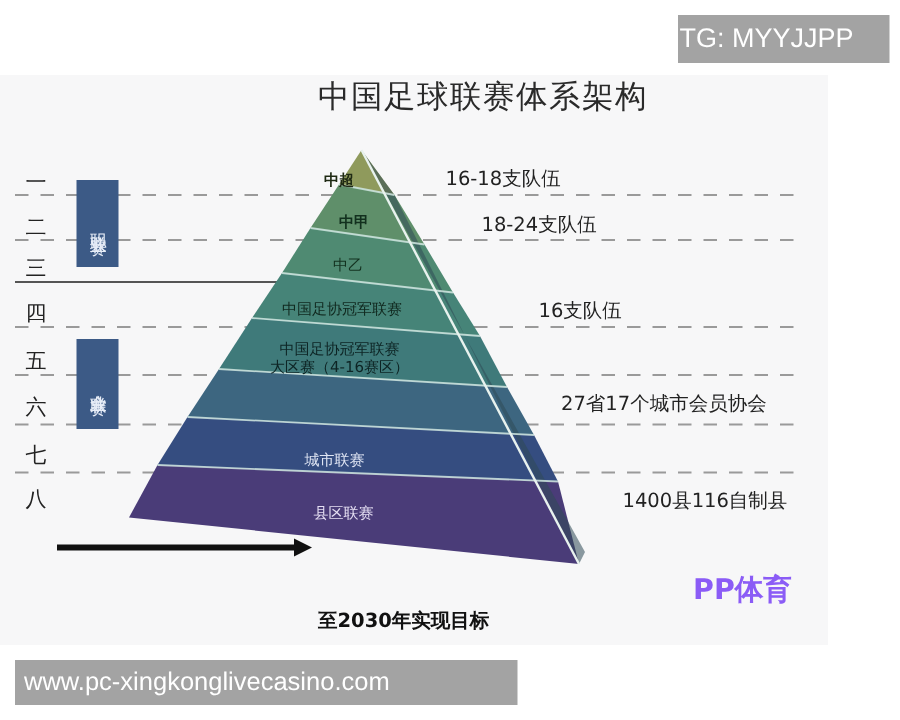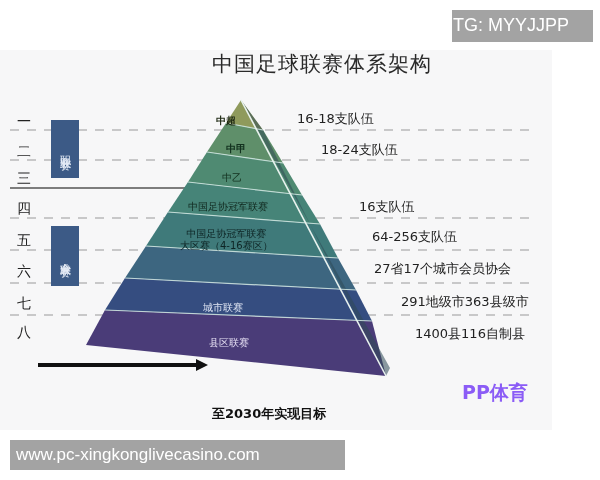--- a/index.html
+++ b/index.html
@@ -84,23 +84,21 @@
   <div class="layer-label" style="left:222px;top:122px;color:#12301e">中乙</div>
   <div class="layer-label" style="left:188px;top:151px;color:#10281e">中国足协冠军联赛</div>
   <div class="layer-label" style="left:180px;top:178px;color:#0d2424;white-space:pre">中国足协冠军联赛
 大区赛（4-16赛区）</div>
   <div class="layer-label" style="left:203px;top:252px;color:#dfe5f3">城市联赛</div>
   <div class="layer-label" style="left:209px;top:287px;color:#e5dff3">县区联赛</div>
 
   <div class="abs team" style="left:297px;top:60px">16-18支队伍</div>
   <div class="abs team" style="left:321px;top:91px">18-24支队伍</div>
   <div class="abs team" style="left:359px;top:148px">16支队伍</div>
-  <div class="abs team" style="left:372px;top:178px">64-256支队伍</div>
   <div class="abs team" style="left:374px;top:210px">27省17个城市会员协会</div>
-  <div class="abs team" style="left:401px;top:243px">291地级市363县级市</div>
   <div class="abs team" style="left:415px;top:275px">1400县116自制县</div>
 
   <div class="abs updown" style="top:82px">升</div>
   <div class="abs updown" style="top:147px">降</div>
   <div class="abs updown" style="top:212px">级</div>
 
   <div class="abs goal">至2030年实现目标</div>
   <div class="abs brand">PP体育</div>
 </div>
 

